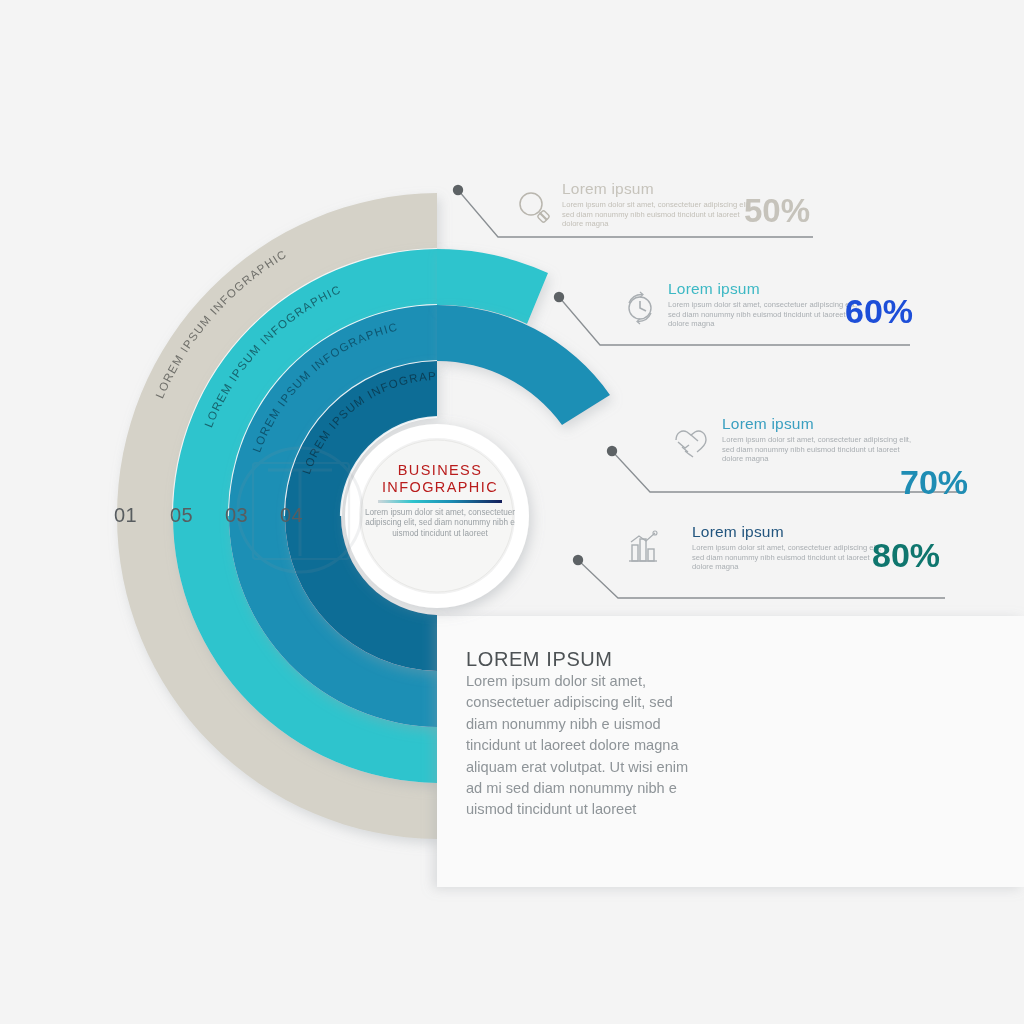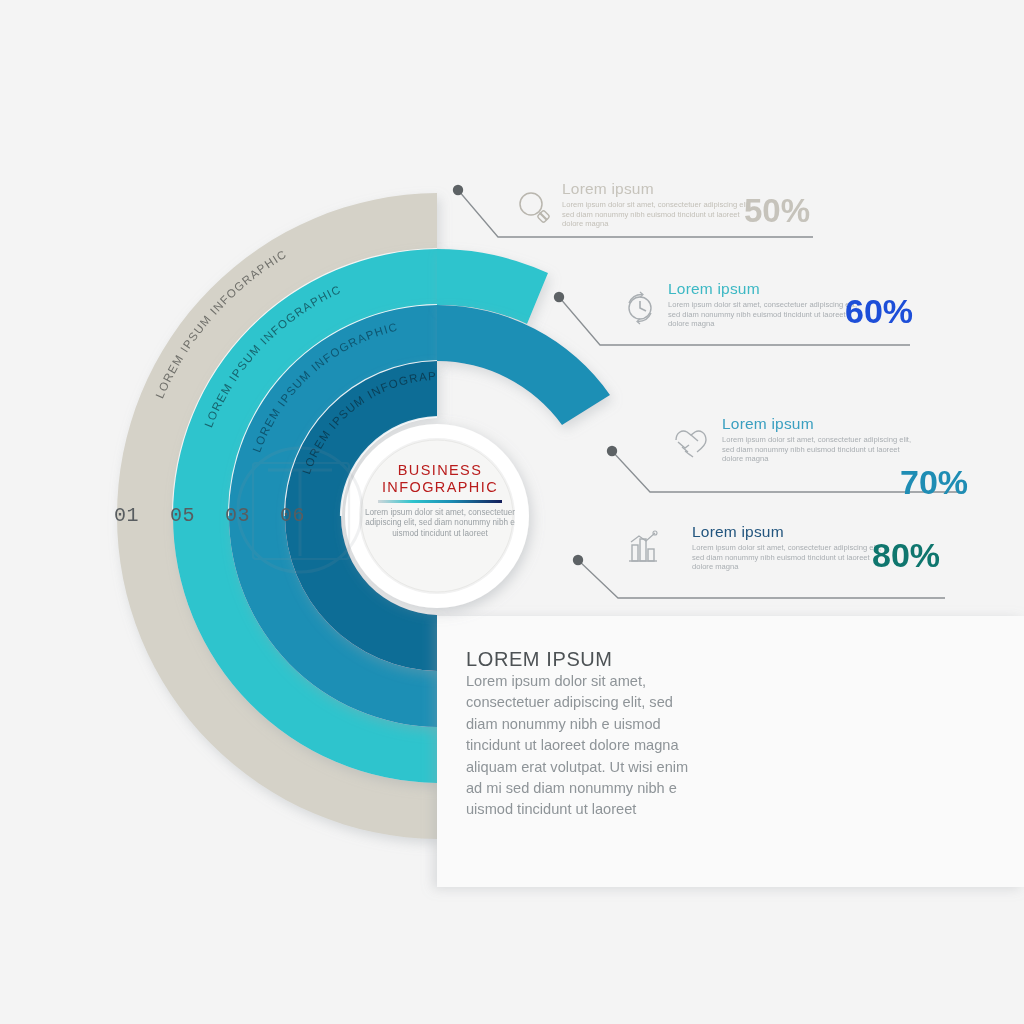--- a/index.html
+++ b/index.html
@@ -49,21 +49,21 @@
   .center-body{
     font-size:8.2px;line-height:10.4px;color:#9aa0a4;
     font-family:"Liberation Sans", sans-serif;
   }
 
   
   .arc-num{
     position:absolute;
     font-size:20px;
     color:#585d60;
-    font-family:Liberation Mono, monospace;
+    font-family:Liberation Sans, sans-serif;
     letter-spacing:0.5px;
   }
 
   
   .callout{position:absolute;}
   .co-icon{position:absolute;width:46px;height:46px;}
   .co-head{
     position:absolute;
     font-size:15.5px;
     letter-spacing:0.2px;
@@ -187,21 +187,21 @@
   <div class="center-text">
     <div class="center-title">BUSINESS</div>
     <div class="center-title">INFOGRAPHIC</div>
     <div class="center-rule"></div>
     <div class="center-body">Lorem ipsum dolor sit amet, consectetuer adipiscing elit, sed diam nonummy nibh e uismod tincidunt ut laoreet</div>
   </div>
 
   <div class="arc-num" style="left:114px;top:504px;">01</div>
   <div class="arc-num" style="left:170px;top:504px;">05</div>
   <div class="arc-num" style="left:225px;top:504px;">03</div>
-  <div class="arc-num" style="left:280px;top:504px;">06</div>
+  <div class="arc-num" style="left:280px;top:504px;">04</div>
 
   <svg class="layer" viewBox="0 0 1024 1024">
     <g fill="none" stroke="#8a8f93" stroke-width="1.3">
       <path d="M 458,190 L 498,237 L 813,237"></path>
       <path d="M 559,297 L 600,345 L 910,345"></path>
       <path d="M 612,451 L 650,492 L 963,492"></path>
       <path d="M 578,560 L 618,598 L 945,598"></path>
     </g>
     <g fill="#5d6265">
       <circle cx="458" cy="190" r="5.2"></circle>

